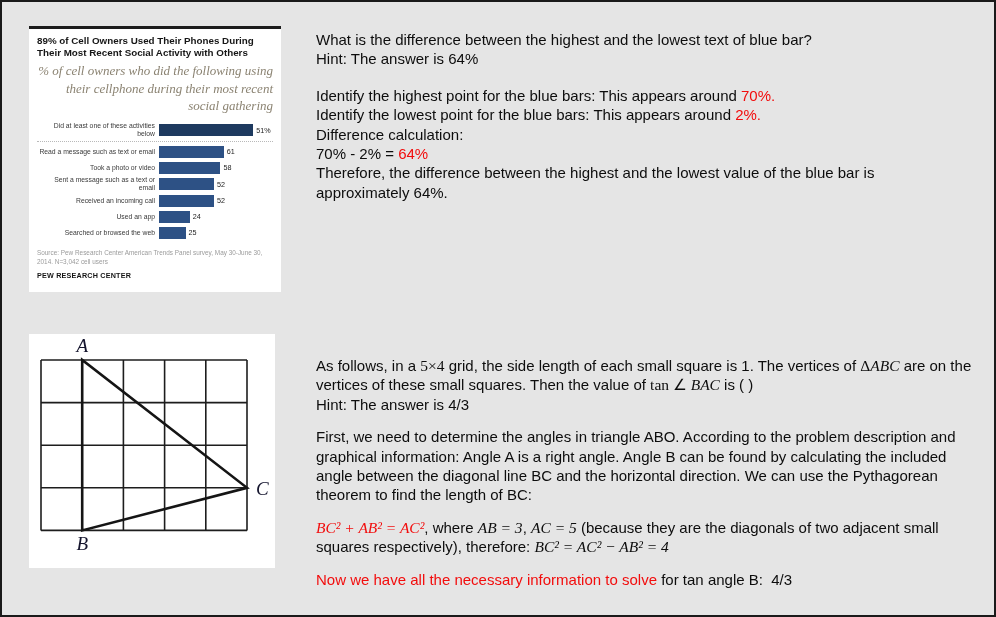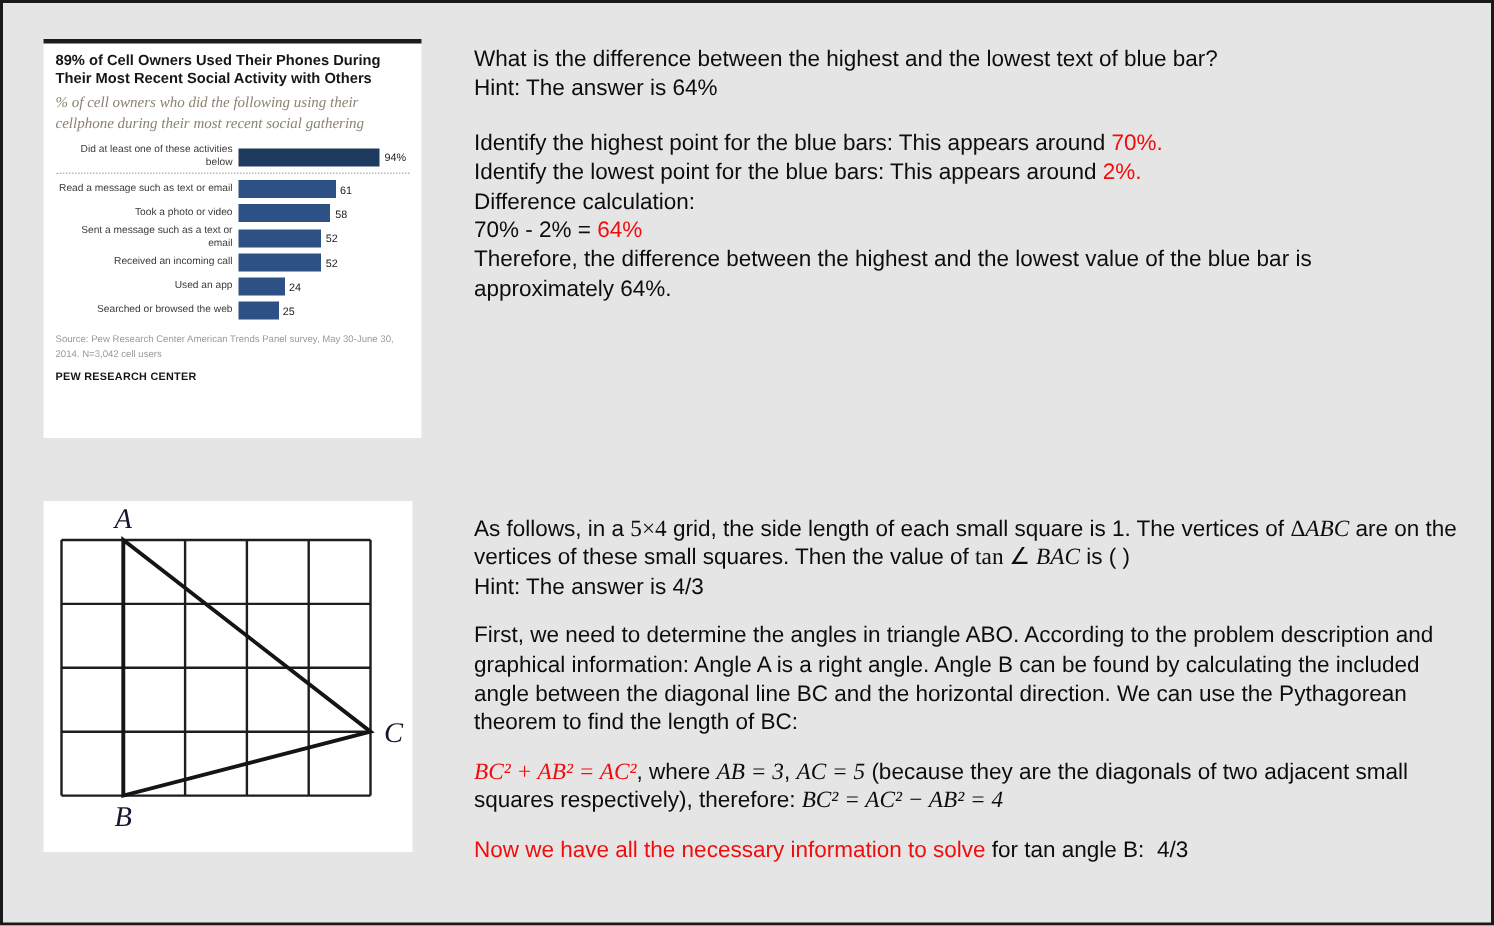--- a/index.html
+++ b/index.html
@@ -11,35 +11,35 @@
   }
   section { position:absolute; }
 
   
   .chart-card {
     left:27px; top:24px; width:252px; height:266px;
     background:#ffffff; border-top:3px solid #1c1c1c; padding:6px 8px 4px 8px;
   }
   .c-title { font-size:9.8px; line-height:1.24; font-weight:700; color:#161616; }
   .c-sub   { margin-top:3px; font-family:"Liberation Serif", serif; font-style:italic;
-             font-size:10px; line-height:1.35; color:#8b8372; }
+             font-size:13px; line-height:1.35; color:#8b8372;text-align:right; }
   .c-rows  { margin-top:6px; }
   .brow { display:flex; align-items:center; min-height:16px; }
   .brow.first { min-height:19px; }
   .blab { flex:none; width:122px; padding-right:4px; text-align:right;
           font-size:6.8px; line-height:1.25; color:#3a3a3a; }
   .bbar { flex:none; height:12px; }
   .bval { padding-left:3px; font-size:7.2px; color:#222; }
   .bdiv { border-top:1px dotted #b9b9b9; margin:1px 0 2px 0; }
   .c-src   { margin-top:7px; font-size:6.4px; line-height:1.45; color:#9b9b9b; }
   .c-brand { margin-top:5px; font-size:7.2px; font-weight:700; letter-spacing:.2px; color:#141414; }
 
   
   .q1 { left:314px; top:28px;  width:652px; }
-  .q2 { left:314px; top:341px; width:664px; }
+  .q2 { left:314px; top:354px; width:664px; }
   .para { font-size:15px; line-height:19.4px; white-space:pre-wrap; }
   .pm17 { margin-bottom:17px; }
   .pm13 { margin-bottom:13px; }
   .b   { font-weight:400; }
   .red { color:#f20d0d; }
   .m   { font-family:"Liberation Serif", serif; font-size:15.5px; }
   .mi  { font-family:"Liberation Serif", serif; font-style:italic; font-size:15.5px; }
 
   
   .geo-card { left:27px; top:332px; width:246px; height:234px; background:#ffffff; }
@@ -52,21 +52,21 @@
 
 <div class="page">
 
   <section class="chart-card">
     <h1 class="c-title">89% of Cell Owners Used Their Phones During Their Most Recent Social Activity with Others</h1>
     <p class="c-sub">% of cell owners who did the following using their cellphone during their most recent social gathering</p>
     <div id="chart-rows" class="c-rows">
         <div class="brow first">
           <div class="blab">Did at least one of these activities below</div>
           <div class="bbar" style="width: 94.34px; background: rgb(30, 58, 95);"></div>
-          <div class="bval">94%</div>
+          <div class="bval">51%</div>
         </div>
         <div class="bdiv"></div>
         <div class="brow">
           <div class="blab">Read a message such as text or email</div>
           <div class="bbar" style="width: 64.66px; background: rgb(45, 81, 133);"></div>
           <div class="bval">61</div>
         </div>
         <div class="brow">
           <div class="blab">Took a photo or video</div>
           <div class="bbar" style="width: 61.48px; background: rgb(45, 81, 133);"></div>

